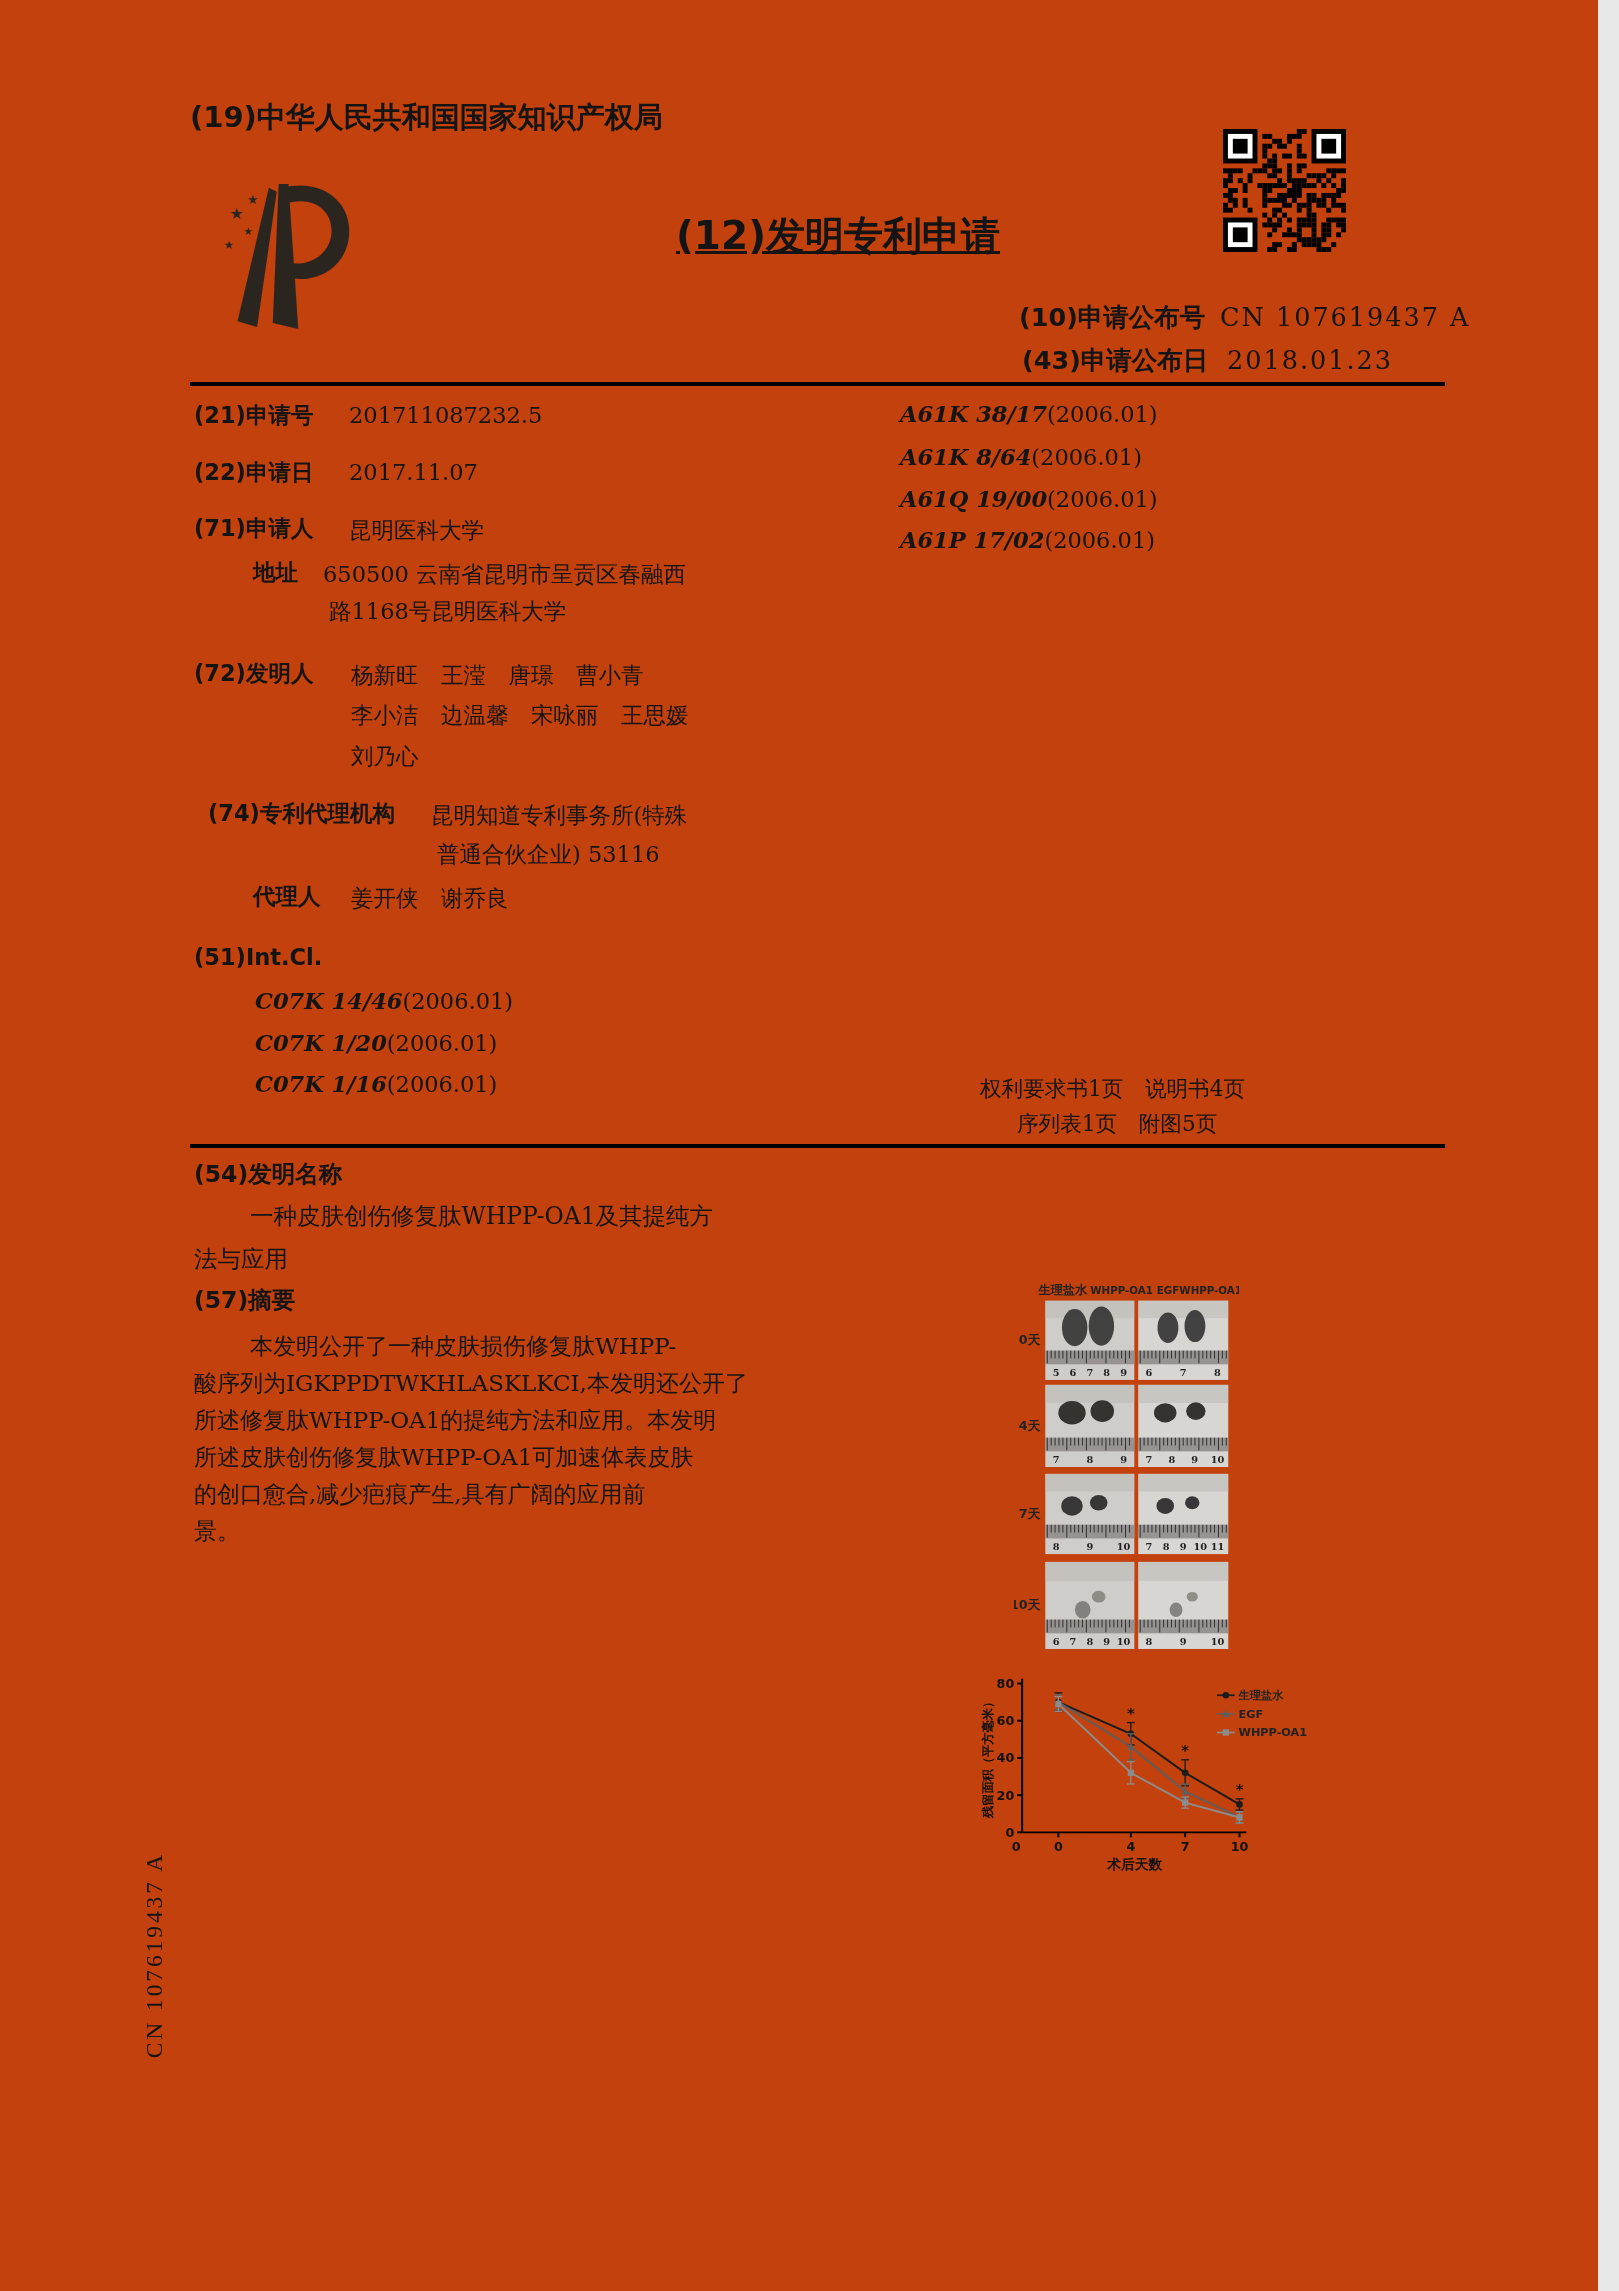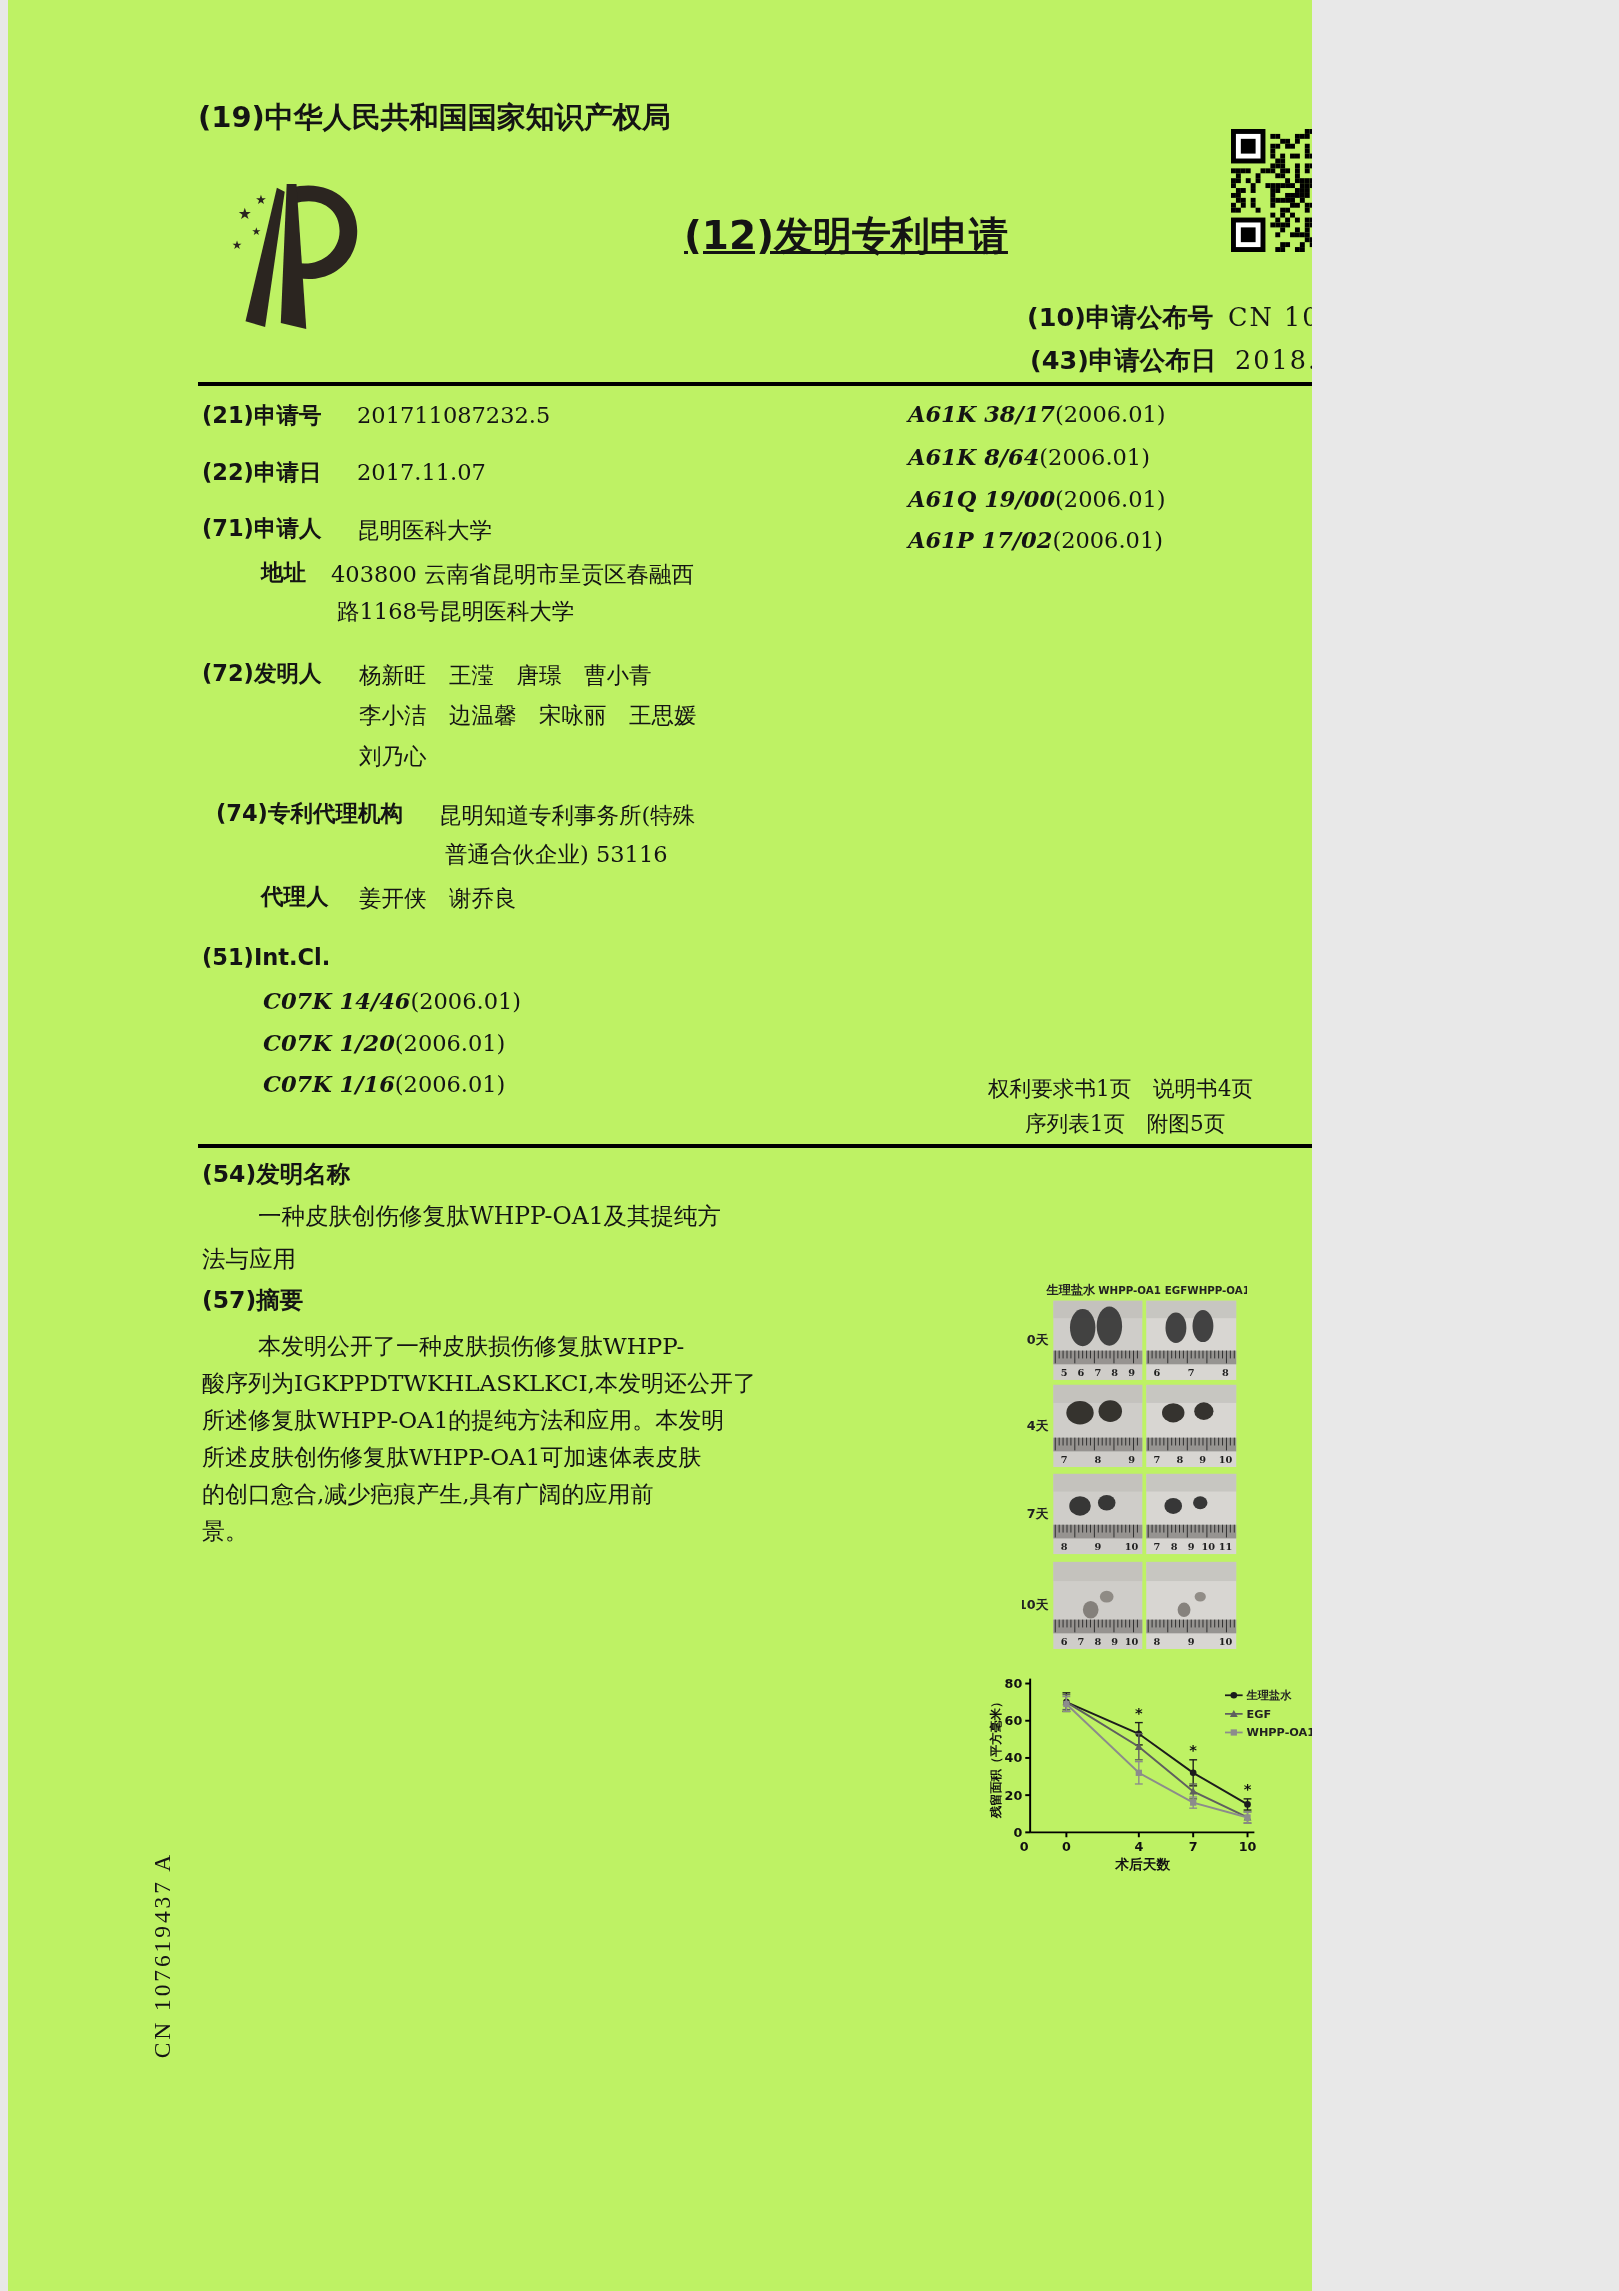--- a/index.html
+++ b/index.html
@@ -1,17 +1,17 @@
 <!DOCTYPE html>
 <html><head>
 <meta charset="utf-8">
 <style>
   html,body{margin:0;padding:0;background:#e8e8e8;}
-  #page{position:relative;width:1304px;height:2292px;background:#bef264;overflow:hidden;
-        font-family:"DejaVu Sans","Liberation Sans",sans-serif;color:#141414;margin-left:8px;}
+  #page{position:relative;width:1598px;height:2292px;background:#c2410c;overflow:hidden;
+        font-family:"DejaVu Sans","Liberation Sans",sans-serif;color:#141414;}
   .abs{position:absolute;white-space:nowrap;}
   .lbl{font-weight:700;font-family:"DejaVu Sans","Liberation Sans",sans-serif;}
   .val{font-family:"DejaVu Serif","Liberation Serif",serif;font-weight:400;}
   .serif{font-family:"Liberation Serif","DejaVu Serif",serif;}
   .ipc-code{font-style:italic;font-weight:700;font-family:"DejaVu Serif","Liberation Serif",serif;}
   .ipc-ver{font-family:"DejaVu Serif","Liberation Serif",serif;}
   .rule{position:absolute;background:#000;height:3.9px;}
   .f23{font-size:22.5px;} .f24{font-size:23.5px;} .f26{font-size:25.5px;} .f30{font-size:29px;} .f40{font-size:39px;text-decoration:underline;}
   .f22{font-size:21.6px;}
 </style>
@@ -267,21 +267,21 @@
   <div class="abs lbl f23" style="left:194px;top:400px;">(21)申请号</div>
   <div class="abs val f23" style="left:349px;top:402px;">201711087232.5</div>
 
   <div class="abs lbl f23" style="left:194px;top:457px;">(22)申请日</div>
   <div class="abs val f23" style="left:349px;top:459px;">2017.11.07</div>
 
   <div class="abs lbl f23" style="left:194px;top:513px;">(71)申请人</div>
   <div class="abs val f23" style="left:349px;top:515px;">昆明医科大学</div>
 
   <div class="abs lbl f23" style="left:253px;top:557px;">地址</div>
-  <div class="abs val f23" style="left:323px;top:559px;">403800 云南省昆明市呈贡区春融西</div>
+  <div class="abs val f23" style="left:323px;top:559px;">650500 云南省昆明市呈贡区春融西</div>
   <div class="abs val f23" style="left:329px;top:596px;">路1168号昆明医科大学</div>
 
   <div class="abs lbl f23" style="left:194px;top:658px;">(72)发明人</div>
   <div class="abs val f23" style="left:351px;top:660px;">杨新旺　王滢　唐璟　曹小青</div>
   <div class="abs val f23" style="left:351px;top:700px;">李小洁　边温馨　宋咏丽　王思媛</div>
   <div class="abs val f23" style="left:351px;top:741px;">刘乃心</div>
 
   <div class="abs lbl f23" style="left:208px;top:798px;">(74)专利代理机构</div>
   <div class="abs val f23" style="left:431px;top:800px;">昆明知道专利事务所(特殊</div>
   <div class="abs val f23" style="left:437px;top:839px;">普通合伙企业) 53116</div>

